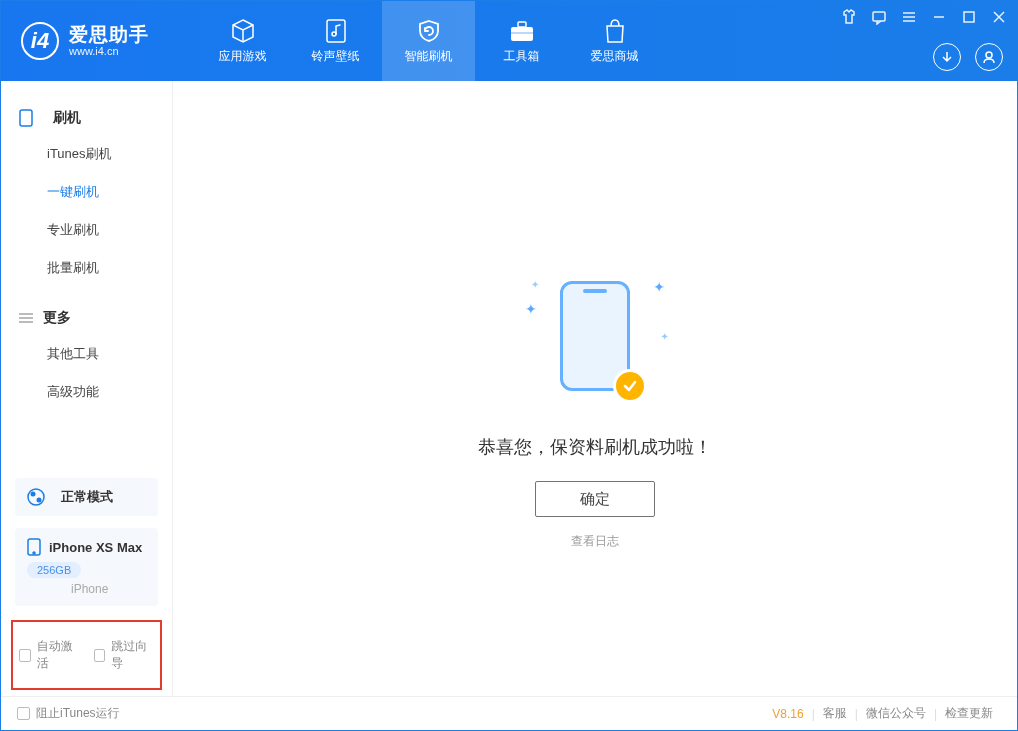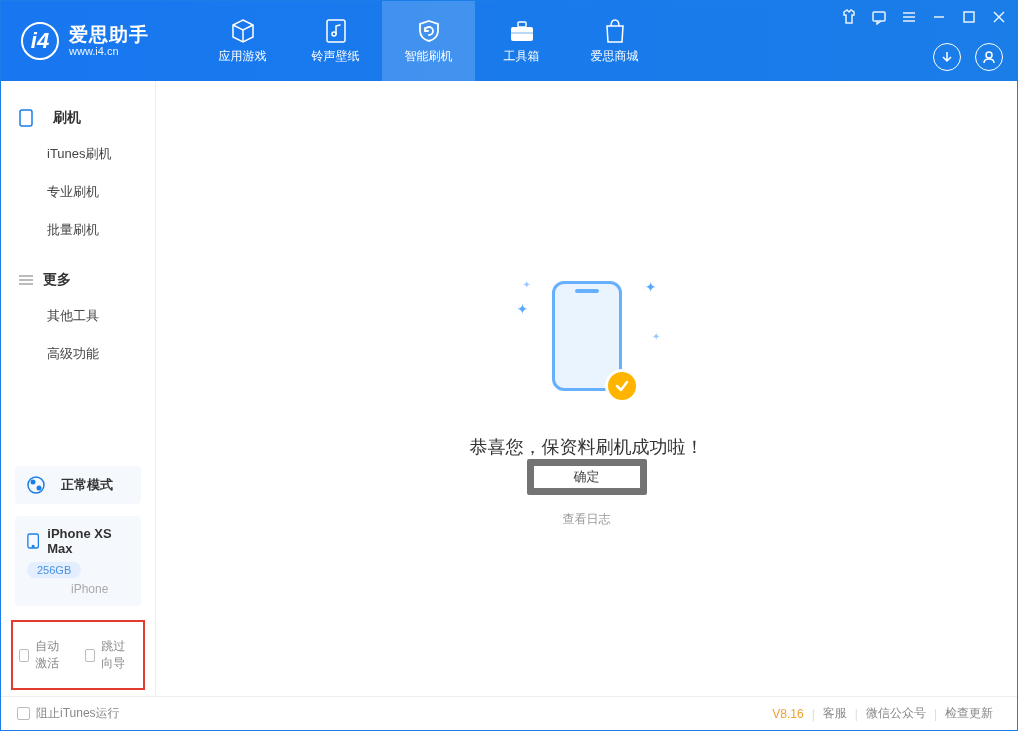--- a/index.html
+++ b/index.html
@@ -15,21 +15,21 @@
 .nav-item { width: 93px; display: flex; flex-direction: column; align-items: center; justify-content: center; cursor: pointer; position: relative; }
 .nav-item.active { background: rgba(255,255,255,.18); }
 .nav-icon { width: 26px; height: 26px; margin-bottom: 4px; display:flex; align-items:center; justify-content:center; }
 .nav-label { font-size: 12px; }
 .win-controls { position: absolute; right: 8px; top: 6px; display: flex; gap: 10px; }
 .win-ctrl { width: 20px; height: 20px; display:flex; align-items:center; justify-content:center; cursor:pointer; opacity:.9; }
 .win-ctrl svg { stroke:#fff; fill:none; stroke-width:1.5; }
 .header-right { position:absolute; right:14px; bottom:10px; display:flex; gap:14px; }
 .hdr-circ { width:28px; height:28px; border:1.5px solid #fff; border-radius:50%; display:flex; align-items:center; justify-content:center; cursor:pointer; }
 .body { flex:1; display:flex; min-height:0; }
-.sidebar { width:155px; border-right:1px solid #eee; display:flex; flex-direction:column; padding-top:20px; }
+.sidebar { width:172px; border-right:1px solid #eee; display:flex; flex-direction:column; padding-top:20px; }
 .sb-head { display:flex; align-items:center; padding:8px 18px; color:#333; font-size:14px; }
 .sb-head svg, .sb-head .hamb { margin-right:10px; }
 .hamb { width:14px; display:flex; flex-direction:column; gap:2px; }
 .hamb span { height:2px; background:#bbb; }
 .sb-item { padding:10px 18px 10px 46px; font-size:13px; color:#444; cursor:pointer; }
 .sb-item.active { color:#1a7de8; }
 .sb-spacer { flex:1; }
 .mode-box, .device-box { margin:6px 14px; background:#f5f8fc; border-radius:4px; padding:10px 12px; font-size:13px; color:#333; }
 .mode-box { display:flex; align-items:center; gap:16px; font-weight:600; color:#333; }
 .device-box { }
@@ -40,21 +40,21 @@
 .chk { display:flex; align-items:center; gap:6px; cursor:pointer; }
 .chk-box { width:13px; height:13px; border:1px solid #bbb; border-radius:2px; }
 .main { flex:1; display:flex; flex-direction:column; align-items:center; justify-content:flex-start; padding-top:190px; }
 .phone-illus { position:relative; width:140px; height:140px; margin-bottom:20px; }
 .phone { width:70px; height:110px; border:3px solid #66b0ff; border-radius:12px; position:absolute; left:35px; top:10px; background:#eaf4ff; }
 .phone::before { content:""; position:absolute; top:5px; left:50%; transform:translateX(-50%); width:24px; height:4px; background:#66b0ff; border-radius:2px; }
 .check-badge { position:absolute; right:18px; bottom:8px; width:34px; height:34px; background:#ffb400; border-radius:50%; display:flex; align-items:center; justify-content:center; border:3px solid #fff; }
 .spark { position:absolute; font-size:14px; color:#5aa9ff; }
 .sp1 { left:0; top:30px; } .sp2 { right:0; top:8px; } .sp3 { right:-4px; top:60px; font-size:10px; color:#9cc9ff; } .sp4 { left:6px; top:8px; font-size:10px; color:#9cc9ff; }
 .success-text { font-size:18px; color:#333; margin-top:4px; }
-.confirm-btn { width:120px; height:36px; border:7px solid #737373; background:#fff; font-size:13px; color:#444; cursor:pointer; border-radius:2px; }
+.confirm-btn { margin-top:22px; width:120px; height:36px; border:1px solid #737373; background:#fff; font-size:15px; color:#444; cursor:pointer; border-radius:2px; }
 .log-link { margin-top:16px; font-size:12px; color:#999; cursor:pointer; }
 .footer { height:34px; border-top:1px solid #eee; display:flex; align-items:center; padding:0 16px; font-size:12px; color:#888; }
 .footer .chk { color:#888; }
 .footer-spacer { flex:1; }
 .footer-item { color:#888; padding:0 8px; cursor:pointer; }
 .footer-sep { color:#ddd; }
 .ver { color:#f0a030; margin-right:8px; }
 </style>
 </head>
 <body>
@@ -172,20 +172,21 @@
 
   <div class="body">
     <div class="sidebar">
       <div class="sb-head">
         <svg width="14" height="18" viewBox="0 0 14 18" fill="none" stroke="#1a7de8" stroke-width="1.5">
             <rect x="1" y="1" width="12" height="16" rx="2"></rect>
           </svg>
         <span style="margin-left:10px;font-weight:600">刷机</span>
       </div>
       <div class="sb-item">iTunes刷机</div>
+      <div class="sb-item active">一键刷机</div>
       <div class="sb-item">专业刷机</div>
       <div class="sb-item">批量刷机</div>
 
       <div class="sb-head" style="margin-top:14px">
         <div class="hamb">
             <span></span>
             <span></span>
             <span></span>
           </div>
         <span style="font-weight:600">更多</span>

